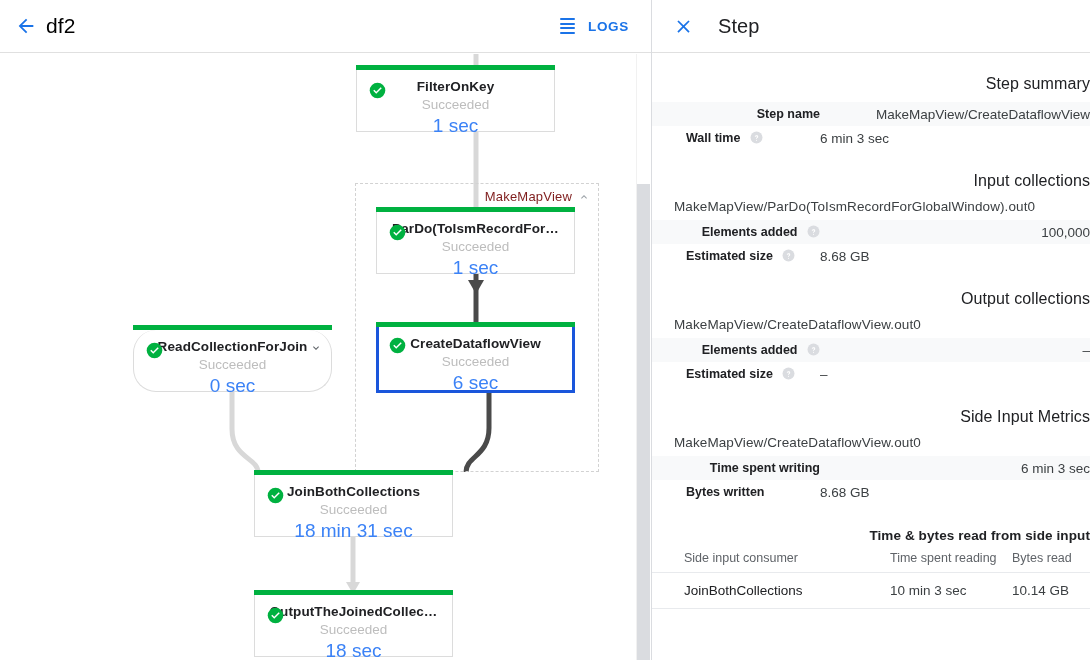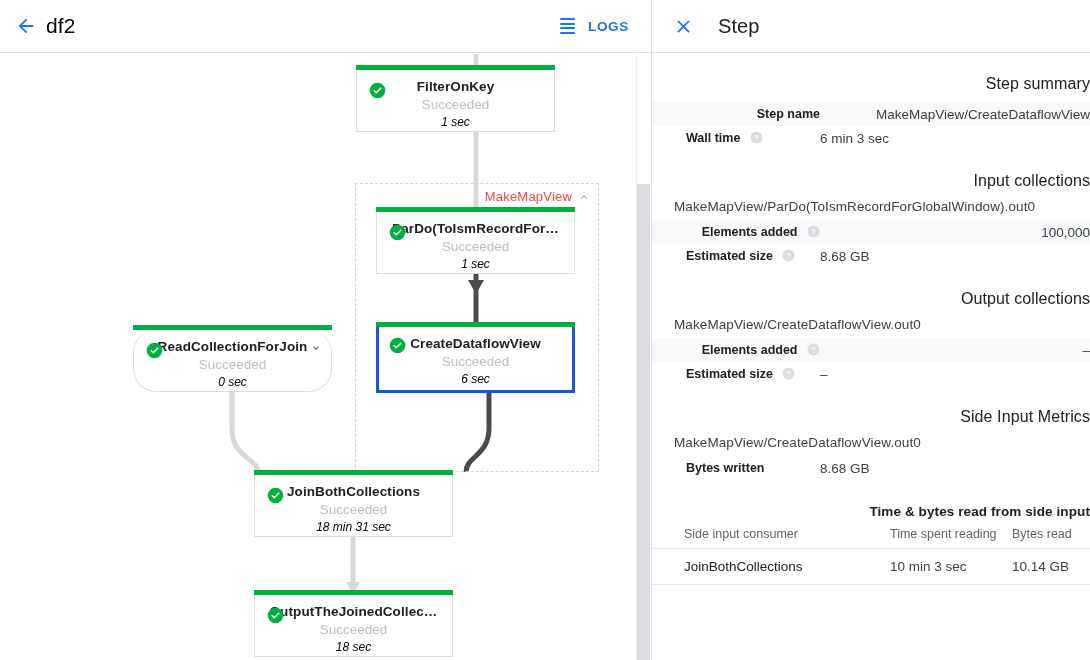--- a/index.html
+++ b/index.html
@@ -66,21 +66,21 @@
   
   .group-box {
     position: absolute;
     border: 1px dashed #d2d2d2;
     background: transparent;
   }
   .group-label {
     position: absolute;
     right: 26px; top: 5px;
     font-size: 13px;
-    color: #ef4444;
+    color: #7f1d1d;
     letter-spacing: .2px;
   }
   .group-chevron {
     position: absolute; right: 8px; top: 7px;
     width: 12px; height: 12px; cursor: pointer;
   }
 
   
   .node {
     position: absolute;
@@ -111,21 +111,21 @@
   }
   .node-name {
     font-size: 13.5px; font-weight: bold; color: #202124;
     letter-spacing: .1px;
     white-space: nowrap; overflow: hidden;
   }
   .node-status {
     font-size: 13.5px; color: #bdbdbd; margin-top: 3px;
   }
   .node-time {
-    font-size: 12px; color: #000000; margin-top: 3px; font-style: italic;
+    font-size: 19px; color: #3b82f6; margin-top: 3px;
   }
   .node-chevron {
     position: absolute; right: 9px; top: 12px;
     width: 12px; height: 12px; cursor: pointer;
   }
 
   
   .v-scroll-track {
     position: absolute;
     right: 0px; top: 54px;
@@ -449,20 +449,26 @@
           </td>
           <td class="kv-val">–</td>
         </tr>
       </tbody>
         </table>
 
       <div class="sec-title">Side Input Metrics</div>
       <div class="coll-name">MakeMapView/CreateDataflowView.out0</div>
       <table class="kv-table">
         <tbody>
+            <tr class="kv-row alt">
+          <td class="kv-key">
+            <span>Time spent writing</span>
+          </td>
+          <td class="kv-val">6 min 3 sec</td>
+        </tr>
         <tr class="kv-row">
           <td class="kv-key">
             <span>Bytes written</span>
           </td>
           <td class="kv-val">8.68 GB</td>
         </tr>
       </tbody>
         </table>
 
       <div class="sec-title bold-sm">Time &amp; bytes read from side input</div>

